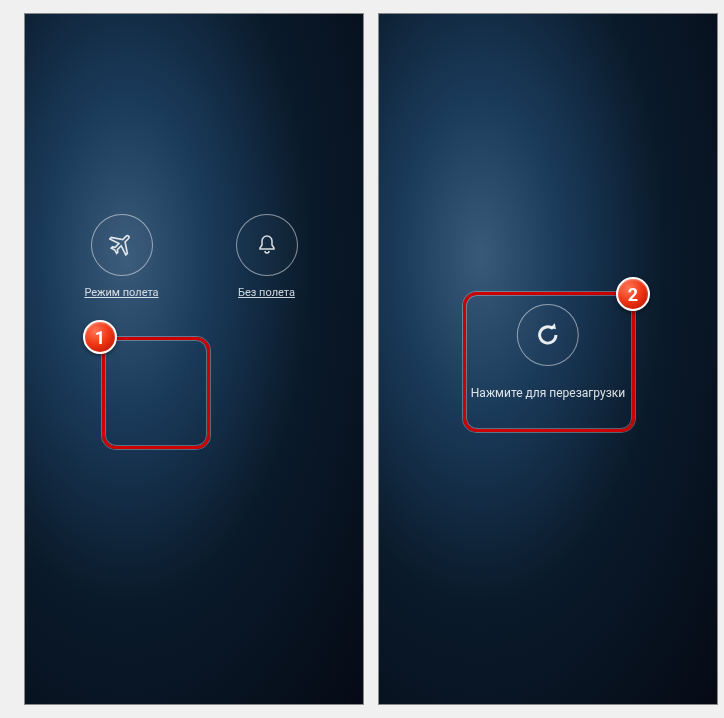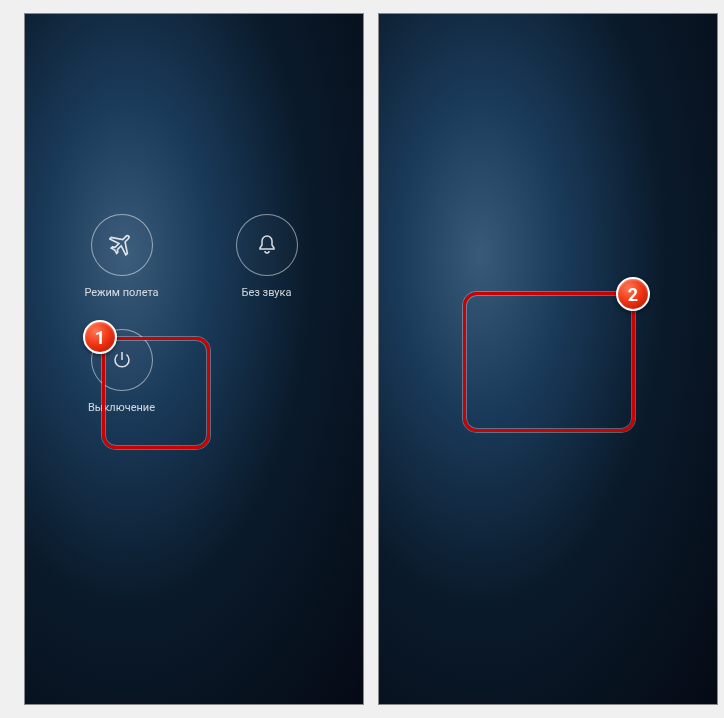--- a/index.html
+++ b/index.html
@@ -49,20 +49,21 @@
       align-items: center;
       justify-content: center;
       background: rgba(255,255,255,0.02);
     }
     
     .menu-label {
       color: rgba(255,255,255,0.8);
       font-size: 11px;
       text-align: center;
       white-space: nowrap;
+      text-decoration: underline;
     }
     
     .reboot-confirm {
       position: absolute;
       top: 290px;
       left: 50%;
       transform: translateX(-50%);
       display: flex;
       flex-direction: column;
       align-items: center;
@@ -140,41 +141,41 @@
 
     <div class="menu-item">
       <div class="circle-btn">
         <span>
           <svg width="24" height="24" viewBox="0 0 24 24">
             <path class="icon-stroke" d="M12 3a5 5 0 0 0-5 5v4l-2 3v1h14v-1l-2-3V8a5 5 0 0 0-5-5z"></path>
             <path class="icon-stroke" d="M10 18a2 2 0 0 0 4 0"></path>
           </svg>
         </span>
       </div>
-      <div class="menu-label">Без звука</div>
+      <div class="menu-label">Без полета</div>
     </div>
 
 
-    <div class="menu-item">
-      <div class="circle-btn">
-        <span>
-          <svg width="24" height="24" viewBox="0 0 24 24">
-            <path class="icon-stroke" d="M12 4v8" stroke-width="2"></path>
-            <path class="icon-stroke" d="M7.5 6.5a7 7 0 1 0 9 0" stroke-width="2"></path>
-          </svg>
-        </span>
-      </div>
-      <div class="menu-label">Выключение</div>
-    </div>
 
   </div>
 
   <div class="highlight-box hl-1">
     <div class="step-badge badge-1">1</div>
   </div>
 </div>
 
 <div class="screen screen-2">
+  <div class="reboot-confirm">
+    <div class="circle-btn">
+      <span>
+        <svg width="28" height="28" viewBox="0 0 24 24">
+          <path d="M19 12a7 7 0 1 1-2.5-5.4" stroke="rgba(255,255,255,0.9)" stroke-width="2.5" fill="none"></path>
+          <path d="M18 2l1 5-5-1z" fill="rgba(255,255,255,0.9)"></path>
+        </svg>
+      </span>
+    </div>
+    <div class="confirm-label">Нажмите для перезагрузки</div>
+  </div>
 
   <div class="highlight-box hl-2">
     <div class="step-badge badge-2">2</div>
   </div>
 </div>
 
 </body></html>

